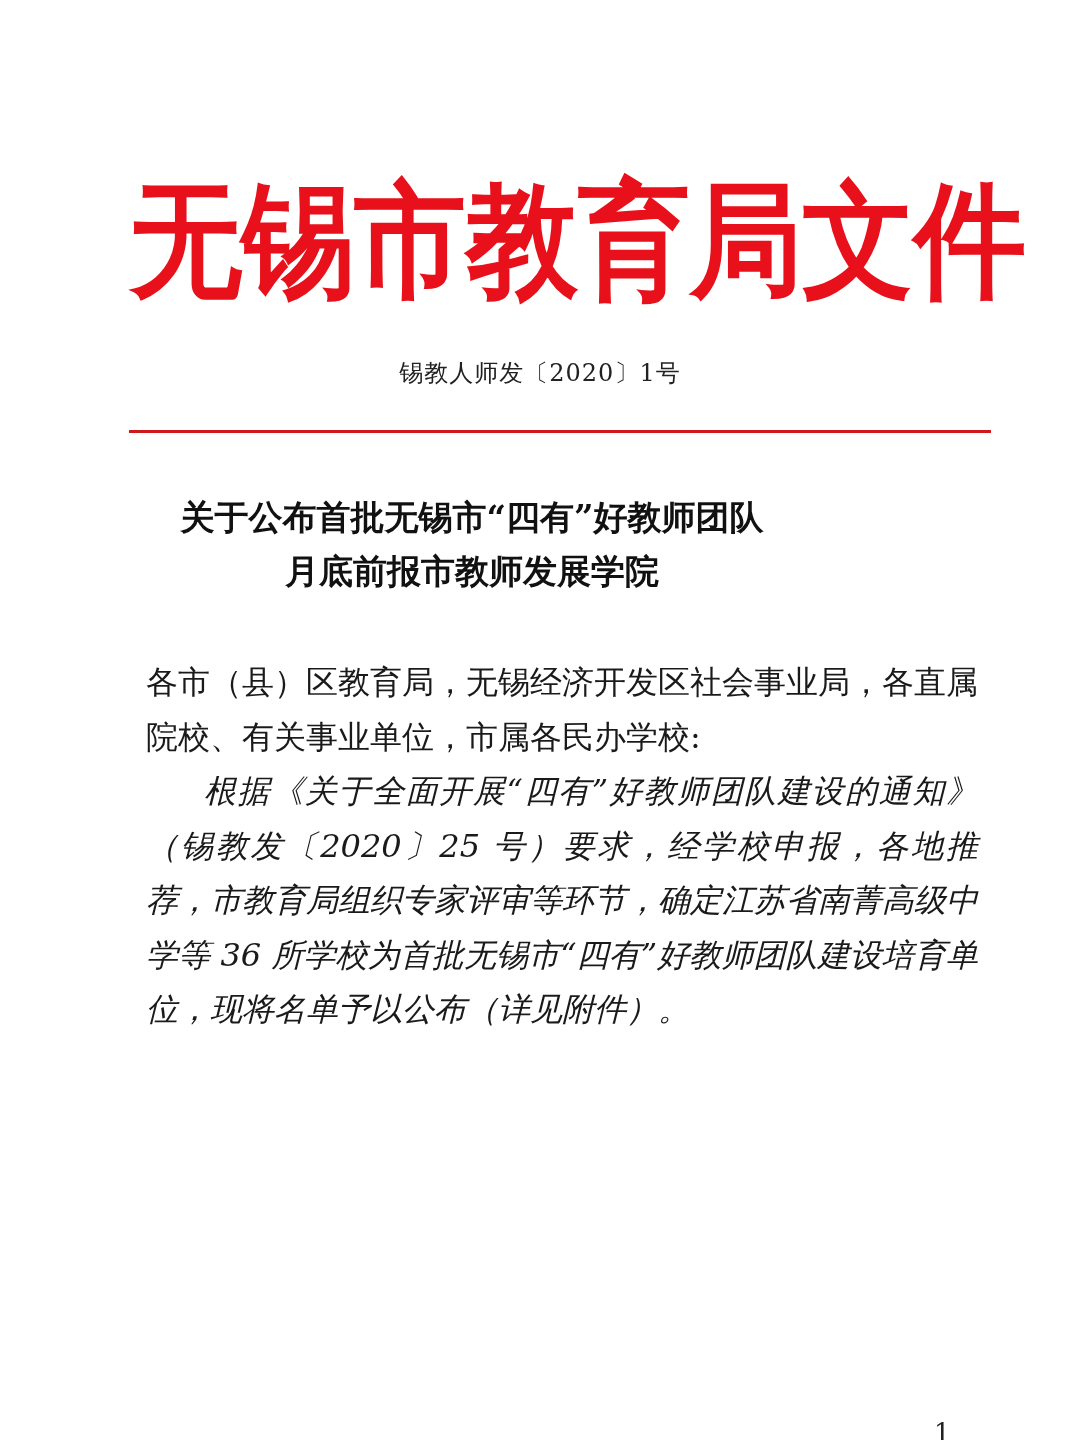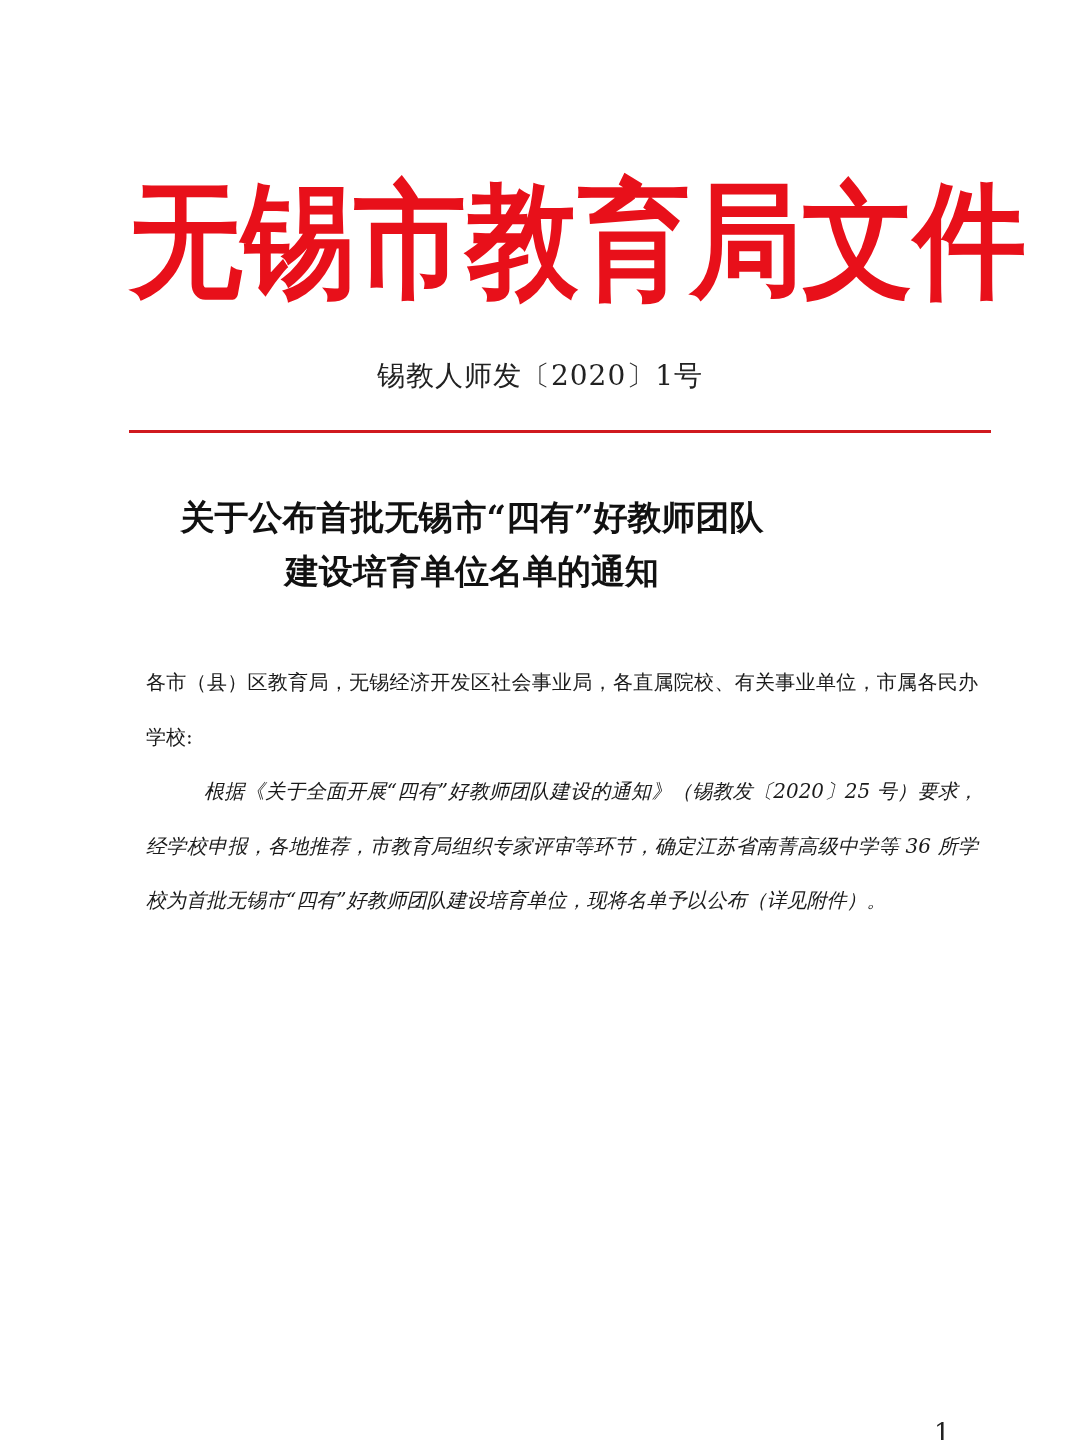--- a/index.html
+++ b/index.html
@@ -8,30 +8,30 @@
   .masthead {
     left:130px; top:168px; width:860px; height:130px;
     display:flex; justify-content:space-between; align-items:center;
     font-family:"DejaVu Serif", serif; font-size:112px; line-height:130px;
     color:#e8101a; font-weight:bold;
     transform: scaleY(1.12); transform-origin: top left;
   }
   .masthead span { display:inline-block; }
   .docnum {
     left:0; width:1080px; top:357px; text-align:center;
-    font-family:"DejaVu Serif", serif; font-size:28px; color:#222; letter-spacing:1px;
+    font-family:"DejaVu Serif", serif; font-size:24px; color:#222; letter-spacing:1px;
   }
   .redline { left:129px; top:430px; width:862px; height:3px; background:#d0191f; }
   .title {
     left:0; width:944px; top:490px; text-align:center;
     font-family:"DejaVu Serif", serif; font-weight:bold; font-size:34px; line-height:54px; color:#111;
   }
   .body-text {
     left:146px; top:655px; width:832px;
-    font-family:"DejaVu Serif", serif; font-size:20px; line-height:54.5px; color:#1a1a1a;
+    font-family:"DejaVu Serif", serif; font-size:32px; line-height:54.5px; color:#1a1a1a;
     text-align:justify; text-align-last:left;
   }
   .body-text p { margin:0; }
   .body-text p.indent { text-indent:58px;font-style:italic; }
   .pagenum { left:934px; top:1418px; font-family:"DejaVu Serif", serif; font-size:26px; color:#222; }
 </style>
 </head>
 <body>
 
 <div class="abs masthead">
@@ -44,21 +44,21 @@
   <span>文</span>
   <span>件</span>
 </div>
 
 <div class="abs docnum">锡教人师发〔2020〕1号</div>
 
 <div class="abs redline"></div>
 
 <div class="abs title">
   <div>关于公布首批无锡市“四有”好教师团队</div>
-  <div>建设培育单位名单的通知</div>
+  <div>月底前报市教师发展学院</div>
 </div>
 
 <div class="abs body-text">
   <p>各市（县）区教育局，无锡经济开发区社会事业局，各直属院校、有关事业单位，市属各民办学校:</p>
   <p class="indent">根据《关于全面开展“四有”好教师团队建设的通知》（锡教发〔2020〕25 号）要求，经学校申报，各地推荐，市教育局组织专家评审等环节，确定江苏省南菁高级中学等 36 所学校为首批无锡市“四有”好教师团队建设培育单位，现将名单予以公布（详见附件）。</p>
 </div>
 
 <div class="abs pagenum">1</div>
 
 </body></html>

